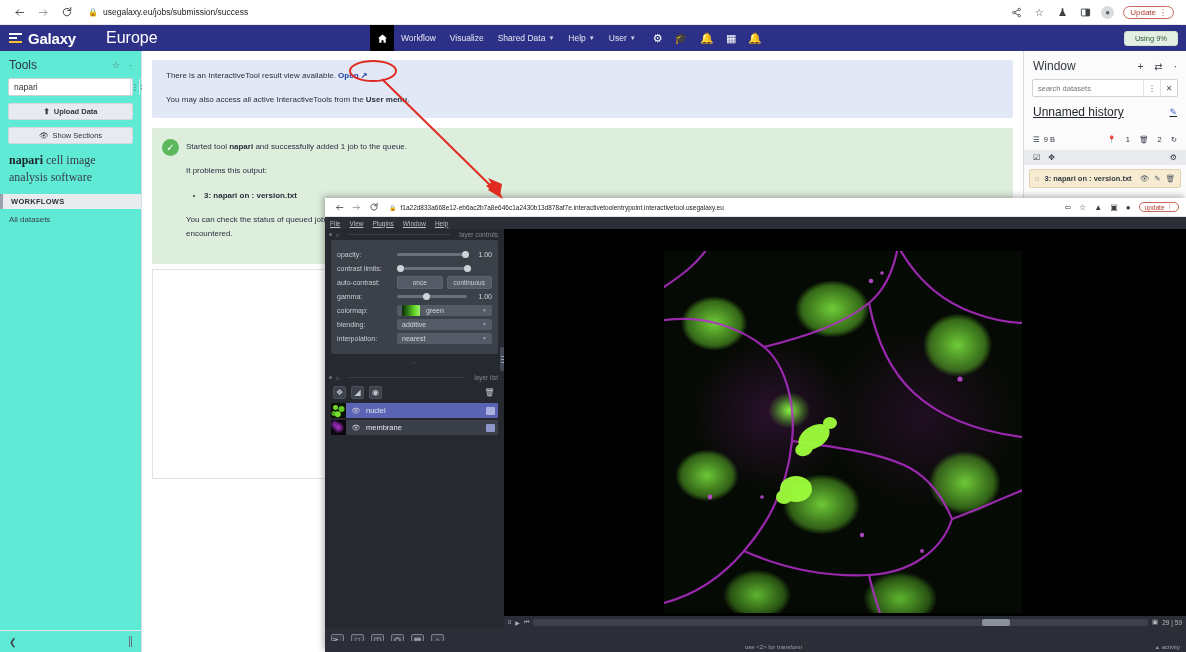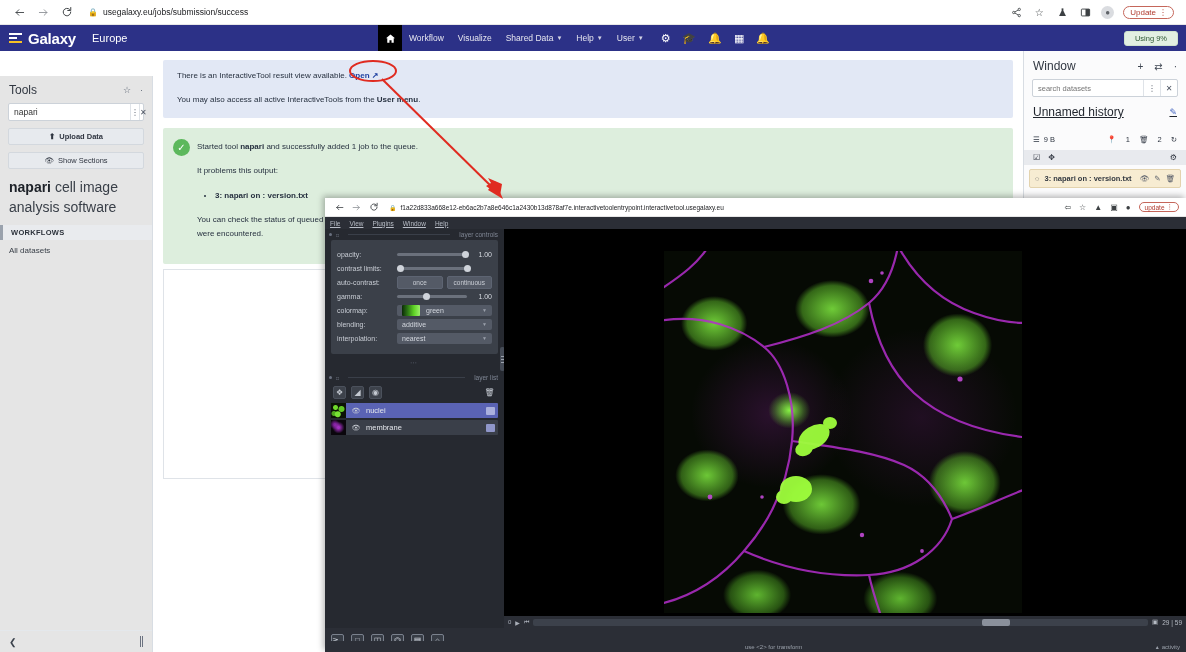--- a/index.html
+++ b/index.html
@@ -41,58 +41,58 @@
     height: 26px; background: #2c3187; display: flex; align-items: center;
     color: #fff; position: relative;
   }
   .gx-logo { display: flex; align-items: center; gap: 6px; padding-left: 9px; }
   .gx-brandmark { width:13px;height:13px; position:relative; display:inline-block;}
   .gx-brandmark i { position:absolute; left:0; display:block; background:#fff; }
   .gx-brandmark i:nth-child(1){ top:1px; width:13px; height:2.5px;}
   .gx-brandmark i:nth-child(2){ top:5px; width:8px; height:2.5px;}
   .gx-brandmark i:nth-child(3){ top:9px; width:13px; height:2.5px; background:#f6c026;}
   .gx-title { font-size: 15px; font-weight: bold; letter-spacing: -0.2px; }
-  .gx-sub { font-size: 11px; margin-left: 10px; font-weight: 400; }
-  .mast-nav { position:absolute; left: 378px; display: flex; align-items: center; height: 100%; }
+  .gx-sub { font-size: 16px; margin-left: 24px; font-weight: 400; }
+  .mast-nav { position:absolute; left: 370px; display: flex; align-items: center; height: 100%; }
   .home-tile { width: 24px; height: 26px; background: #000; display:flex; align-items:center; justify-content:center; }
   .mast-item {
     font-size: 8.5px; padding: 0 7px; color: #e6e6f0; display:flex; align-items:center; gap:3px;
     height: 100%;
   }
   .caret { font-size: 6px; opacity:.9; }
   .mast-icons { display:flex; align-items:center; gap: 12px; padding-left: 10px; }
   .mast-icons span { font-size: 11px; }
   .using-pill {
     position: absolute; right: 8px; background: #e2efe2; color: #2d5733;
     font-size: 7.5px; border-radius: 3px; padding: 2px 10px; border:1px solid #cfe3cf;
   }
 
   
   .gx-body { display: flex; height: 601px; background:#fff; }
   .tools-panel {
-    width: 153px; background: #e5e5e5; border-right: 1px solid #d8dde3;
-    display: flex; flex-direction: column; position: relative; margin-top: 25px;
+    width: 142px; background: #5eead4; border-right: 1px solid #d8dde3;
+    display: flex; flex-direction: column; position: relative;
   }
   .tools-head {
     display:flex; align-items:center; padding: 7px 9px 6px; font-size: 12px; color:#313741;
   }
   .tools-head .sp { margin-left:auto; display:flex; gap:9px; align-items:center; color:#5f6876; font-size:9px;}
   .tool-search {
     margin: 0 8px; display:flex; height: 18px; border:1px solid #ccd2d9; border-radius:2px; background:#fff;
   }
   .tool-search input {
     flex:1; border:0; outline:0; font-size: 8.5px; padding: 0 5px; color:#333; font-family: inherit; background:transparent;
   }
   .tsbtn { width:17px; border-left:1px solid #dfe3e8; display:flex;align-items:center;justify-content:center; font-size:8px;color:#4a5260;}
   .tool-btn {
     margin: 7px 8px 0; height: 17px; background:#e7eaee; border:1px solid #d3d8de; border-radius:2px;
     display:flex; align-items:center; justify-content:center; gap:4px; font-size:7.5px; color:#2f3540; font-weight:bold;
   }
   .tool-btn.thin { font-weight: normal; }
-  .tool-res { padding: 8px 9px 0; font-size: 14px; color:#3a4049; line-height:1.45;}
+  .tool-res { padding: 8px 9px 0; font-size: 12px; color:#3a4049; line-height:1.45;font-family:Liberation Serif, serif;}
   .tool-res b { color:#1d2128; }
   .wf-header {
     margin-top: 7px; background: #e9ebee; border-left: 3px solid #9aa2ad;
     padding: 3px 8px; font-size: 7.5px; font-weight: bold; color:#2b313a; letter-spacing:.3px;
   }
   .wf-item { padding: 5px 9px 0; font-size: 8px; color:#3a4049; line-height:1.5; }
   .tools-foot {
     margin-top:auto; height: 22px; display:flex; align-items:center; justify-content:space-between;
     padding: 0 9px; border-top:1px solid #e4e8ec; color:#3b424c; font-size:9px;
   }

